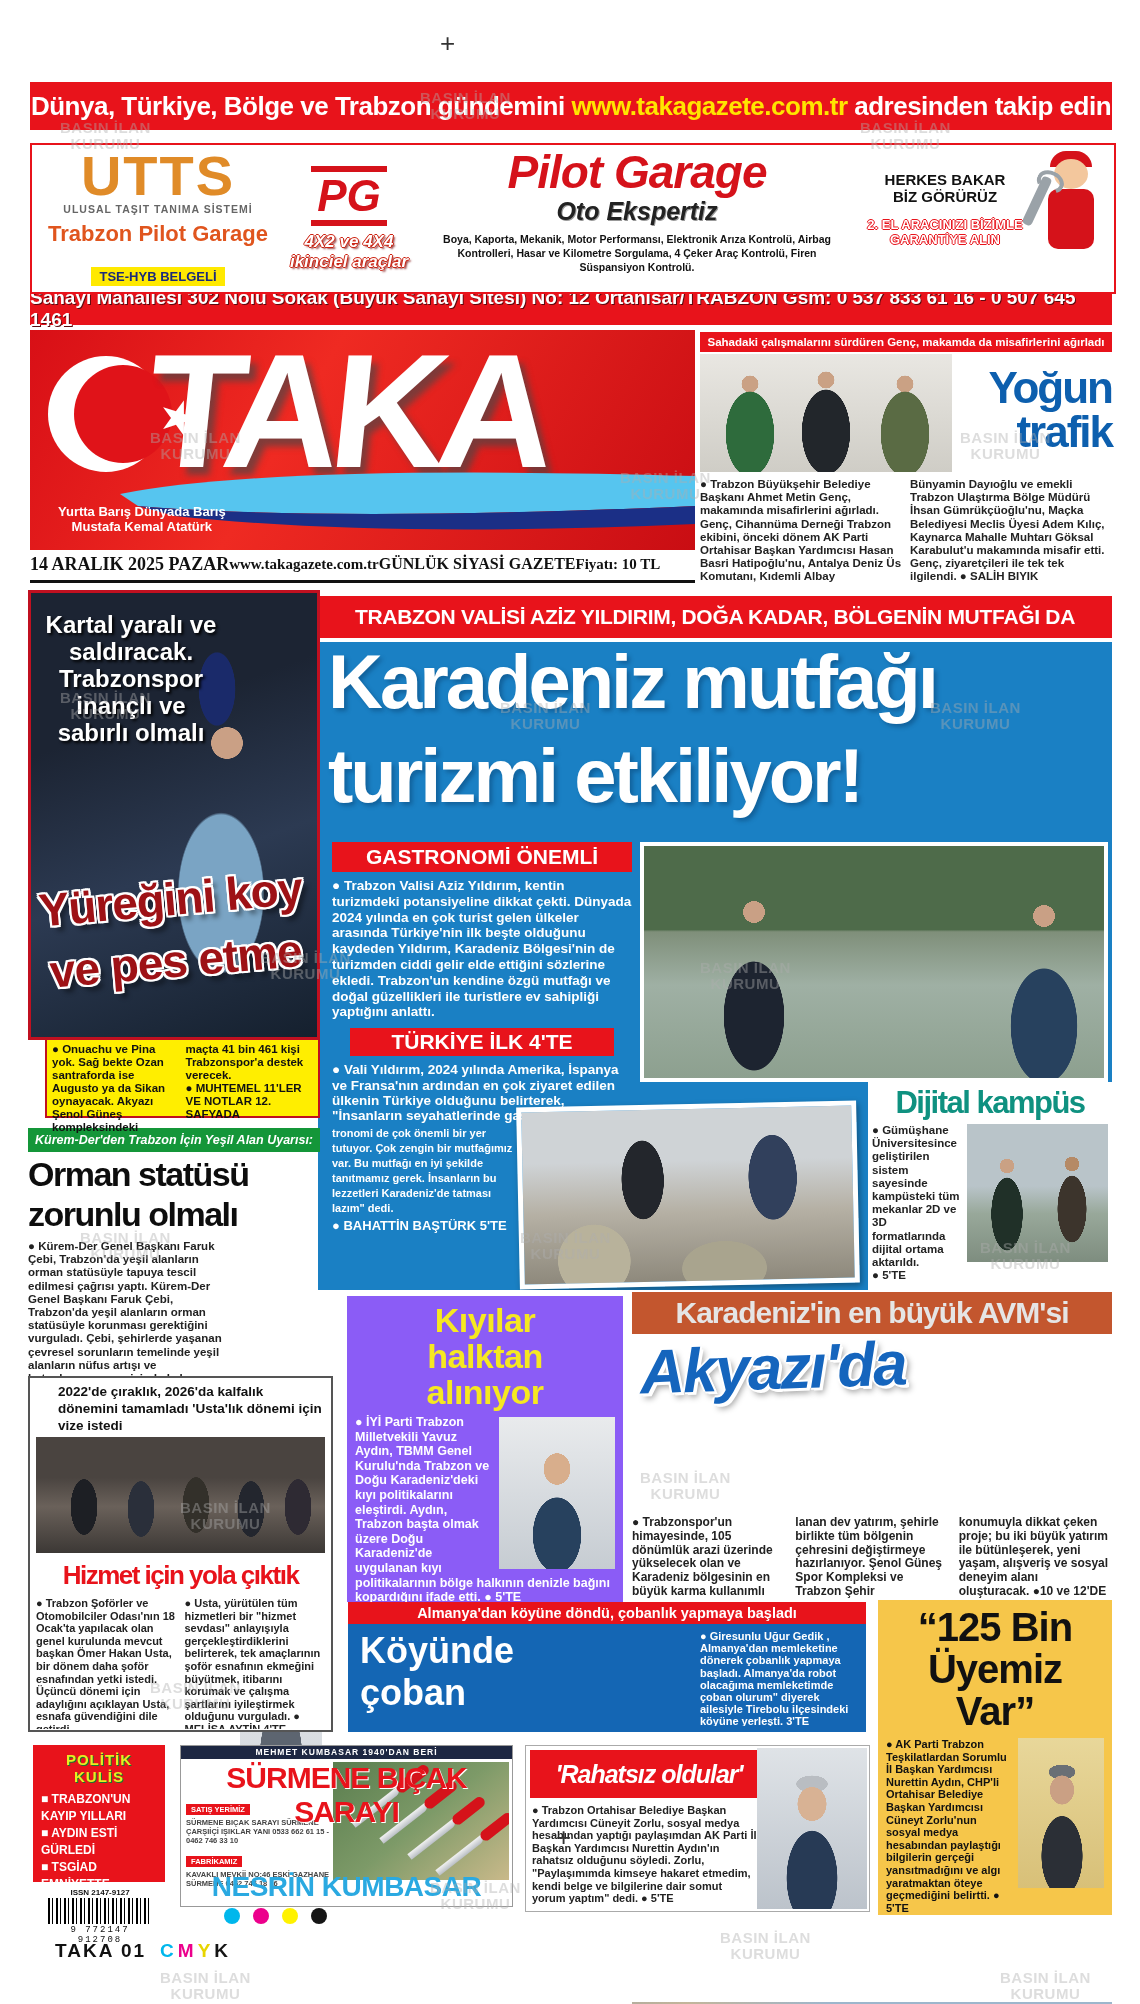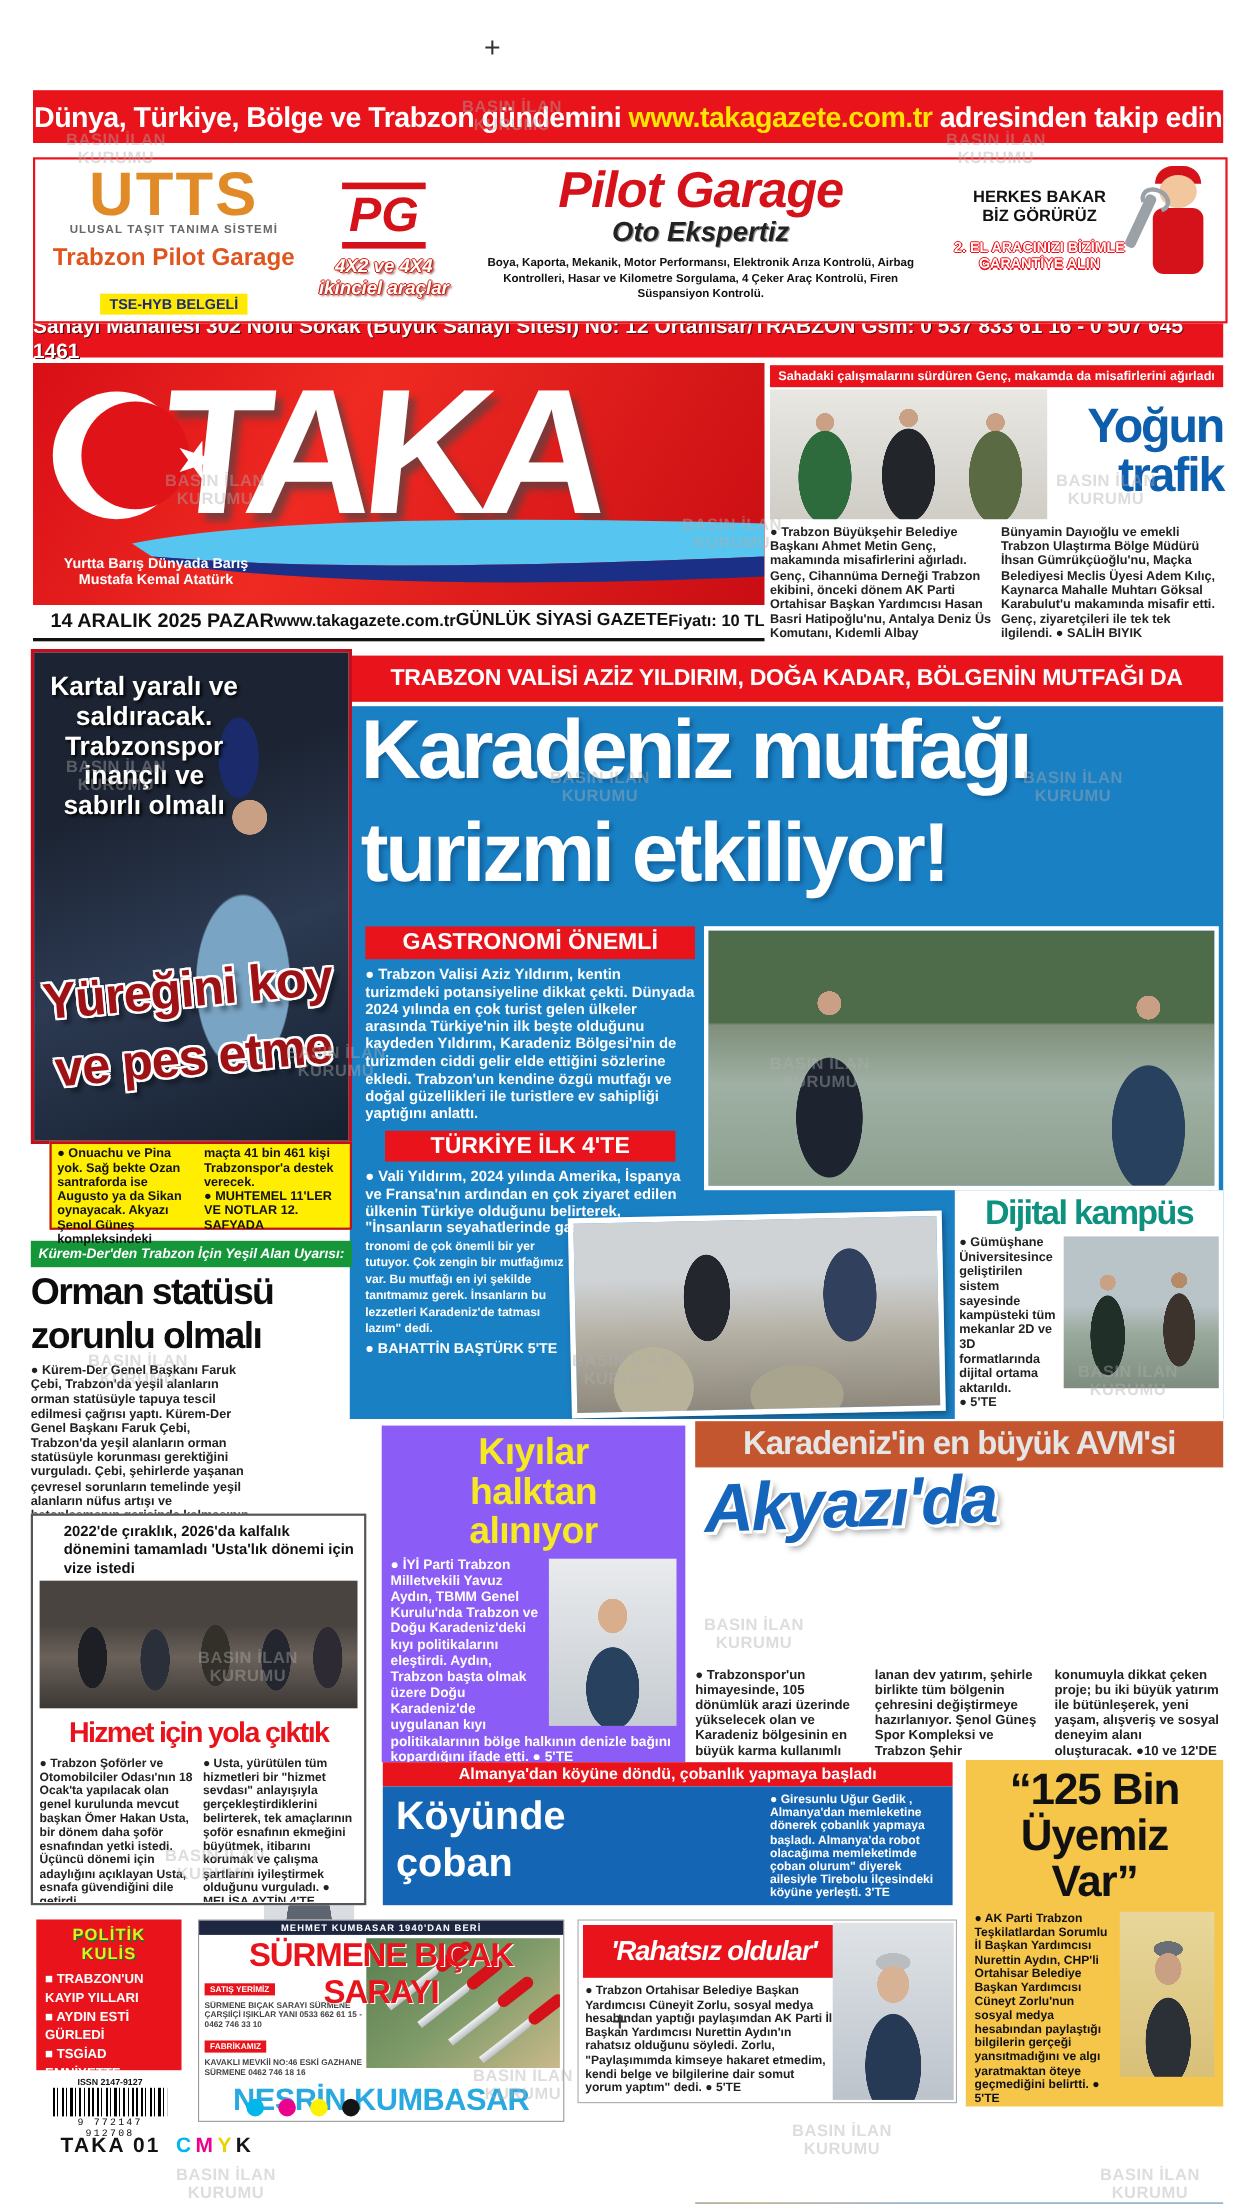--- a/index.html
+++ b/index.html
@@ -55,21 +55,21 @@
   .flag-cr:after{content:"";position:absolute;left:26px;top:9px;width:98px;height:98px;background:#e01319;border-radius:50%;}
   .flag-star{position:absolute;left:128px;top:60px;color:#fff;font-size:46px;transform:rotate(18deg);}
   .taka{position:absolute;left:118px;top:-12px;font-size:162px;font-weight:900;color:#fff;
       letter-spacing:-10px;transform:skewX(-6deg);
       text-shadow:7px 8px 6px rgba(70,70,70,.65);}
   .wave{position:absolute;left:90px;bottom:12px;width:575px;height:78px;}
   .motto{position:absolute;left:28px;bottom:16px;color:#fff;font-size:13px;font-weight:700;
       text-align:center;white-space:pre-line;line-height:15px;}
   
   .dateline{left:30px;top:550px;width:665px;height:28px;display:flex;align-items:center;
-      justify-content:flex-end;border-bottom:3px solid #111;padding-bottom:2px;}
+      justify-content:flex-start;border-bottom:3px solid #111;padding-bottom:2px;font-family:Liberation Serif, serif;}
   .dl-date{font-size:18px;font-weight:900;}
   .dl-site{font-size:15px;font-weight:700;}
   .dl-type{font-size:16px;font-weight:900;}
   .dl-price{font-size:15px;font-weight:900;}
   
   .ycol{left:700px;top:332px;width:412px;}
   .ycol-kicker{height:20px;background:#e8131b;color:#fff;font-size:11.5px;font-weight:900;
       text-align:center;line-height:20px;}
   .ycol-row{display:flex;margin-top:2px;}
   .photo{position:relative;overflow:hidden;}
@@ -215,21 +215,21 @@
   .rah-h{position:absolute;left:4px;top:4px;width:238px;height:48px;background:#e8131b;color:#fff;
       font-size:25px;font-weight:900;font-style:italic;text-align:center;line-height:48px;letter-spacing:-1px;}
   .ph-zorlu{position:absolute;right:2px;top:2px;width:110px;height:161px;background:
       radial-gradient(42px 78px at 55px 130px,#273a55 60%,transparent 61%),
       radial-gradient(8px 30px at 55px 120px,#8aa6c6 60%,transparent 61%),
       radial-gradient(24px 28px at 55px 56px,#d8b294 60%,transparent 61%),
       radial-gradient(26px 14px at 55px 36px,#b9bdc2 60%,transparent 61%),
       linear-gradient(#dfe3e7,#bcc3cb);}
   .rah-b{position:absolute;left:6px;top:58px;width:226px;font-size:11px;font-weight:700;color:#222;line-height:12.6px;}
   
-  .surmene{left:180px;top:1745px;width:333px;height:184px;background:#fff;border:1px solid #999;box-sizing:border-box;}
+  .surmene{left:180px;top:1745px;width:333px;height:162px;background:#fff;border:1px solid #999;box-sizing:border-box;}
   .sur-top{height:13px;background:#1d2742;color:#fff;font-size:8.5px;font-weight:700;text-align:center;line-height:13px;letter-spacing:1px;}
   .sur-title{position:absolute;left:0;top:15px;width:100%;text-align:center;font-size:30px;font-weight:900;
       color:#e8131b;letter-spacing:-1px;z-index:3;text-shadow:1px 1px 0 #fff;}
   .ph-knives{position:absolute;right:3px;top:16px;width:176px;height:118px;overflow:hidden;
       background:linear-gradient(140deg,#5a7d4e,#7d9a68 50%,#c9b98a);}
   .knife{position:absolute;width:96px;height:10px;transform:rotate(-38deg);}
   .knife .blade{position:absolute;left:0;top:2px;width:58px;height:7px;background:linear-gradient(#f2f2f2,#b9bec4);border-radius:0 0 6px 0;}
   .knife .handle{position:absolute;left:56px;top:0;width:38px;height:11px;background:#d5121a;border-radius:6px;}
   .sur-info{position:absolute;left:5px;top:52px;width:148px;}
   .sur-label{display:inline-block;background:#e8131b;color:#fff;font-size:7.5px;font-weight:900;padding:1px 5px;}

